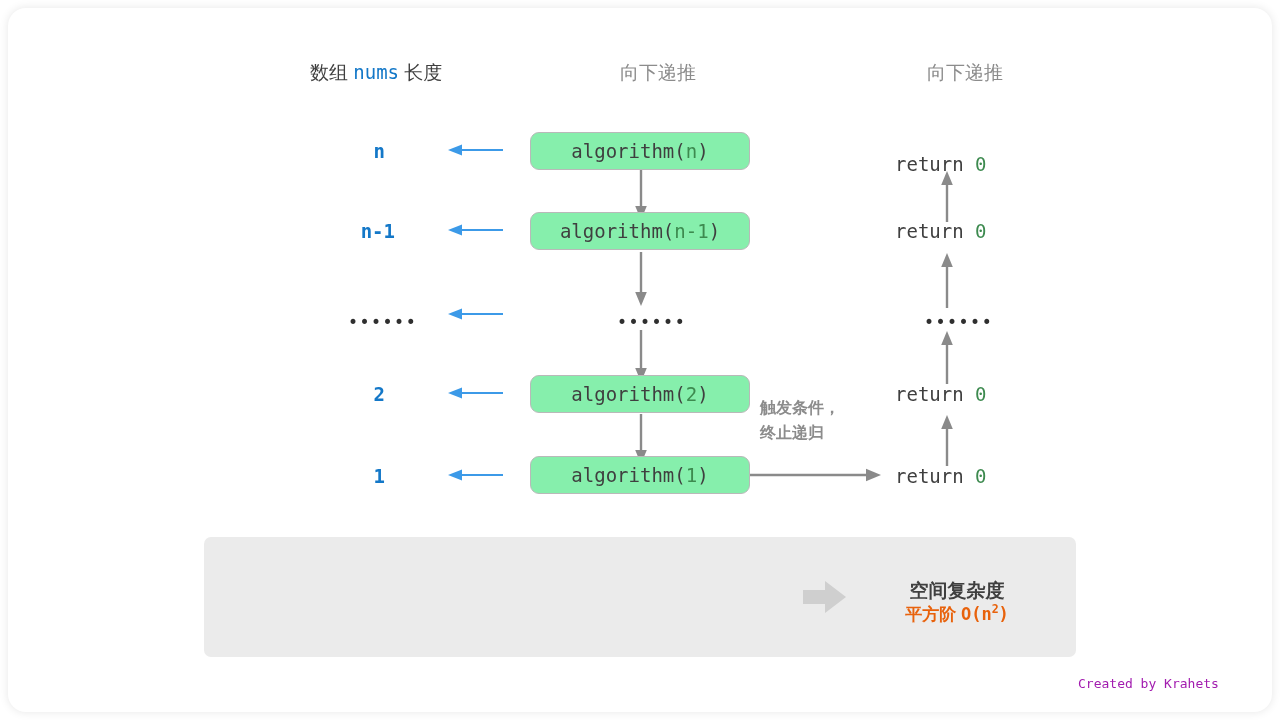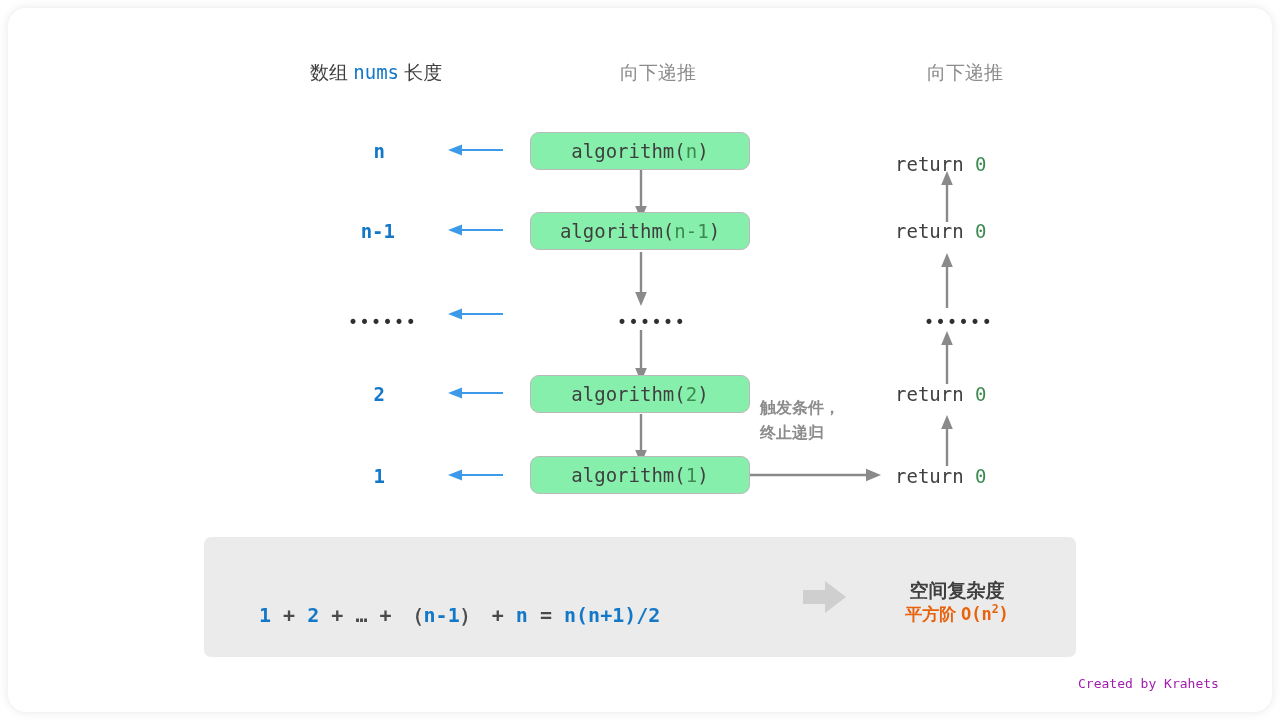--- a/index.html
+++ b/index.html
@@ -325,33 +325,20 @@
   </svg>
 
   <div class="retval" style="left:895px; top:465px;">
     <span>return</span>
     <span class="green">0</span>
   </div>
 
   <div class="panel"></div>
 
 
-  <div class="panel-line2">
-    <span class="blue">1</span>
-    <span class="op">+</span>
-    <span class="blue">2</span>
-    <span class="op">+</span>
-    <span class="op">…</span>
-    <span class="op">+</span>
-    <span class="op">（</span><span class="blue">n-1</span><span class="op">）</span>
-    <span class="op">+</span>
-    <span class="blue">n</span>
-    <span class="op">=</span>
-    <span class="blue">n(n+1)/2</span>
-  </div>
 
   <svg class="fatarrow" width="44" height="34" viewBox="0 0 44 34">
     <polygon points="0,10 22,10 22,1 43,17 22,33 22,24 0,24" fill="#cfcfcf"></polygon>
   </svg>
 
   <div class="panel-right-top">空间复杂度</div>
 
   <div class="panel-right-bot">
     <span>平方阶</span>
     <span class="mono-o"><span>O(n</span><sup>2</sup><span>)</span></span>

